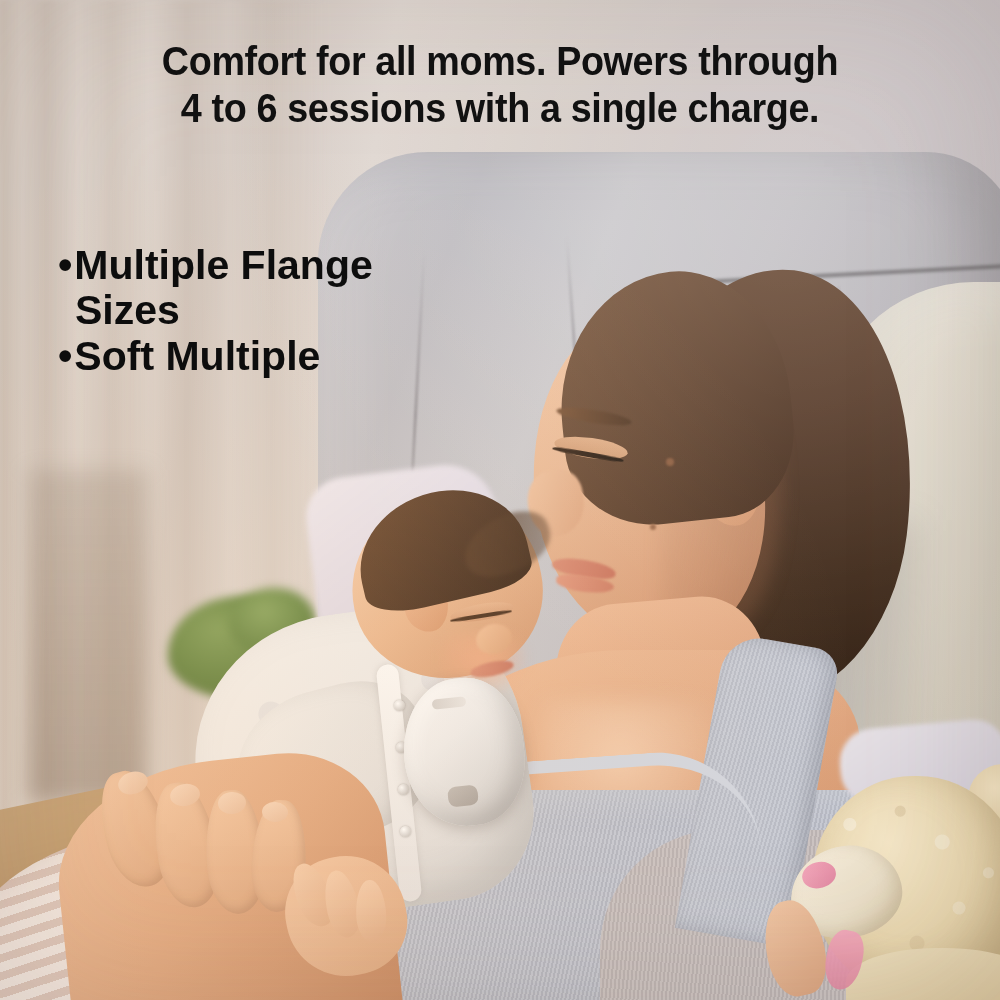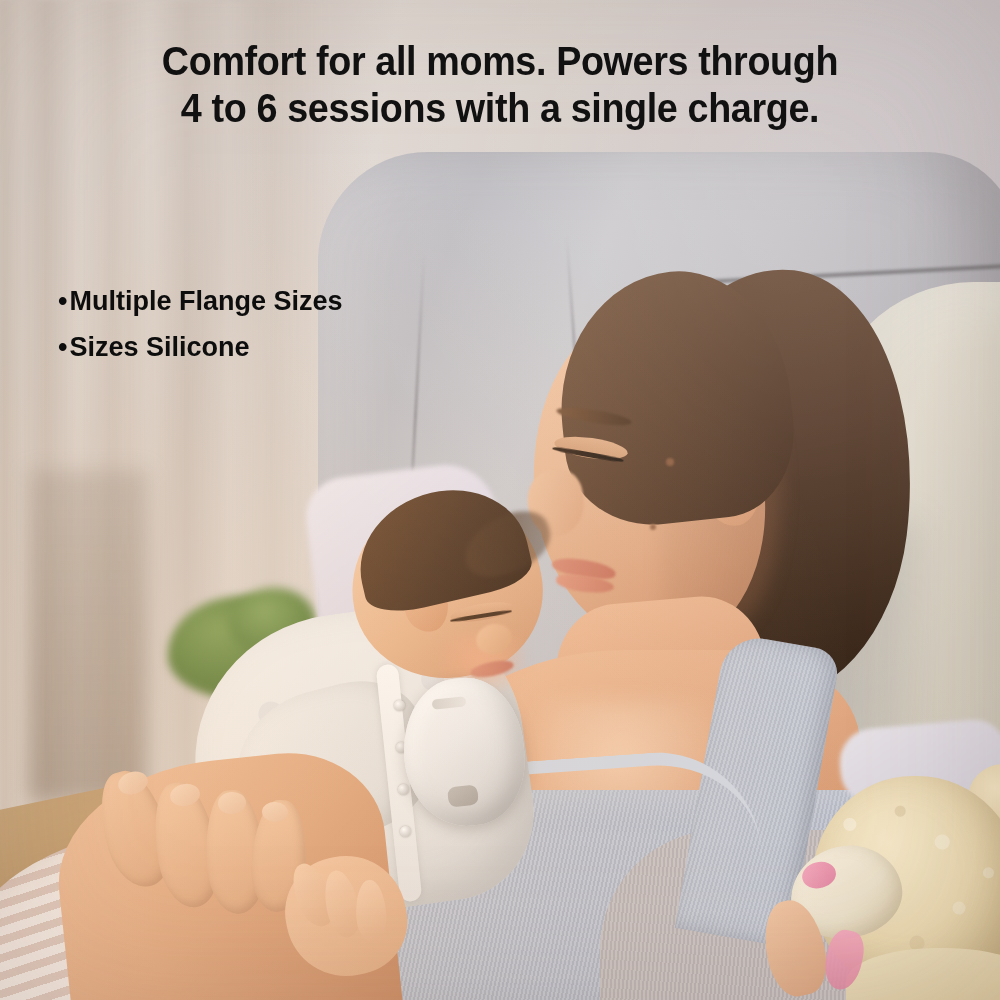--- a/index.html
+++ b/index.html
@@ -446,24 +446,23 @@
     letter-spacing:-0.4px;
     transform:scaleX(.92);
     font-family:"Liberation Sans","DejaVu Sans",sans-serif;
   }
   .headline span{display:block;}
 
   .bullets{
     position:absolute;left:58px;top:243px;width:400px;
     color:#0d0d0d;
     font-weight:bold;
-    font-size:27px;
+    font-size:41px;
     line-height:45px;
     font-family:"Liberation Sans","DejaVu Sans",sans-serif;
-    margin-top:36px;
   }
   .bullet-item{
     display:block;
     text-indent:-17px;
     padding-left:17px;
     margin:0 0 1px 0;
   }
   .bullet-item::before{content:"\2022";margin-right:2px;}
 </style>
 </head>
@@ -565,16 +564,16 @@
     <div class="vignette"></div>
   </div>
 
   <div class="headline">
     <span>Comfort for all moms. Powers through</span>
     <span>4 to 6 sessions with a single charge.</span>
   </div>
 
   <div class="bullets">
     <span class="bullet-item">Multiple Flange Sizes</span>
-    <span class="bullet-item">Sizes Silicone</span>
+    <span class="bullet-item">Soft Multiple</span>
   </div>
 
 </div>
 
 </body></html>

